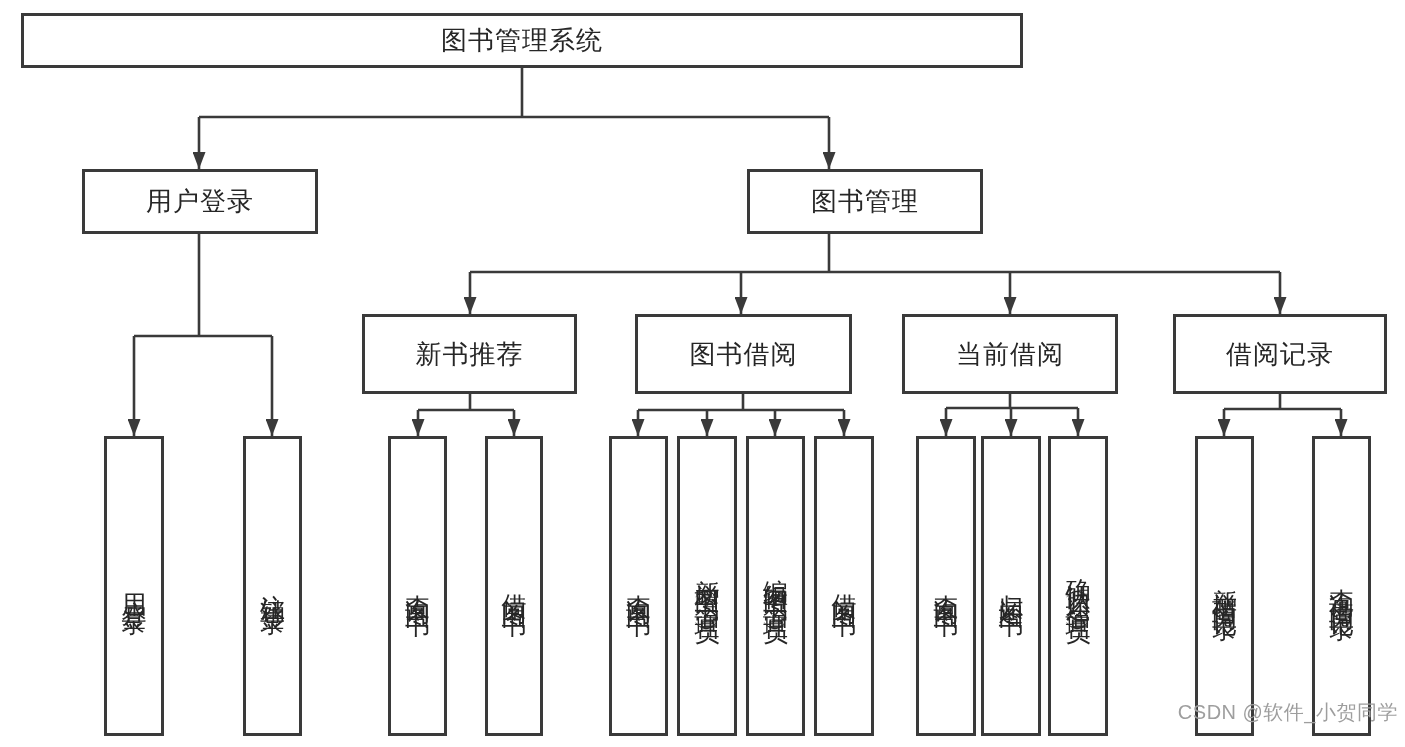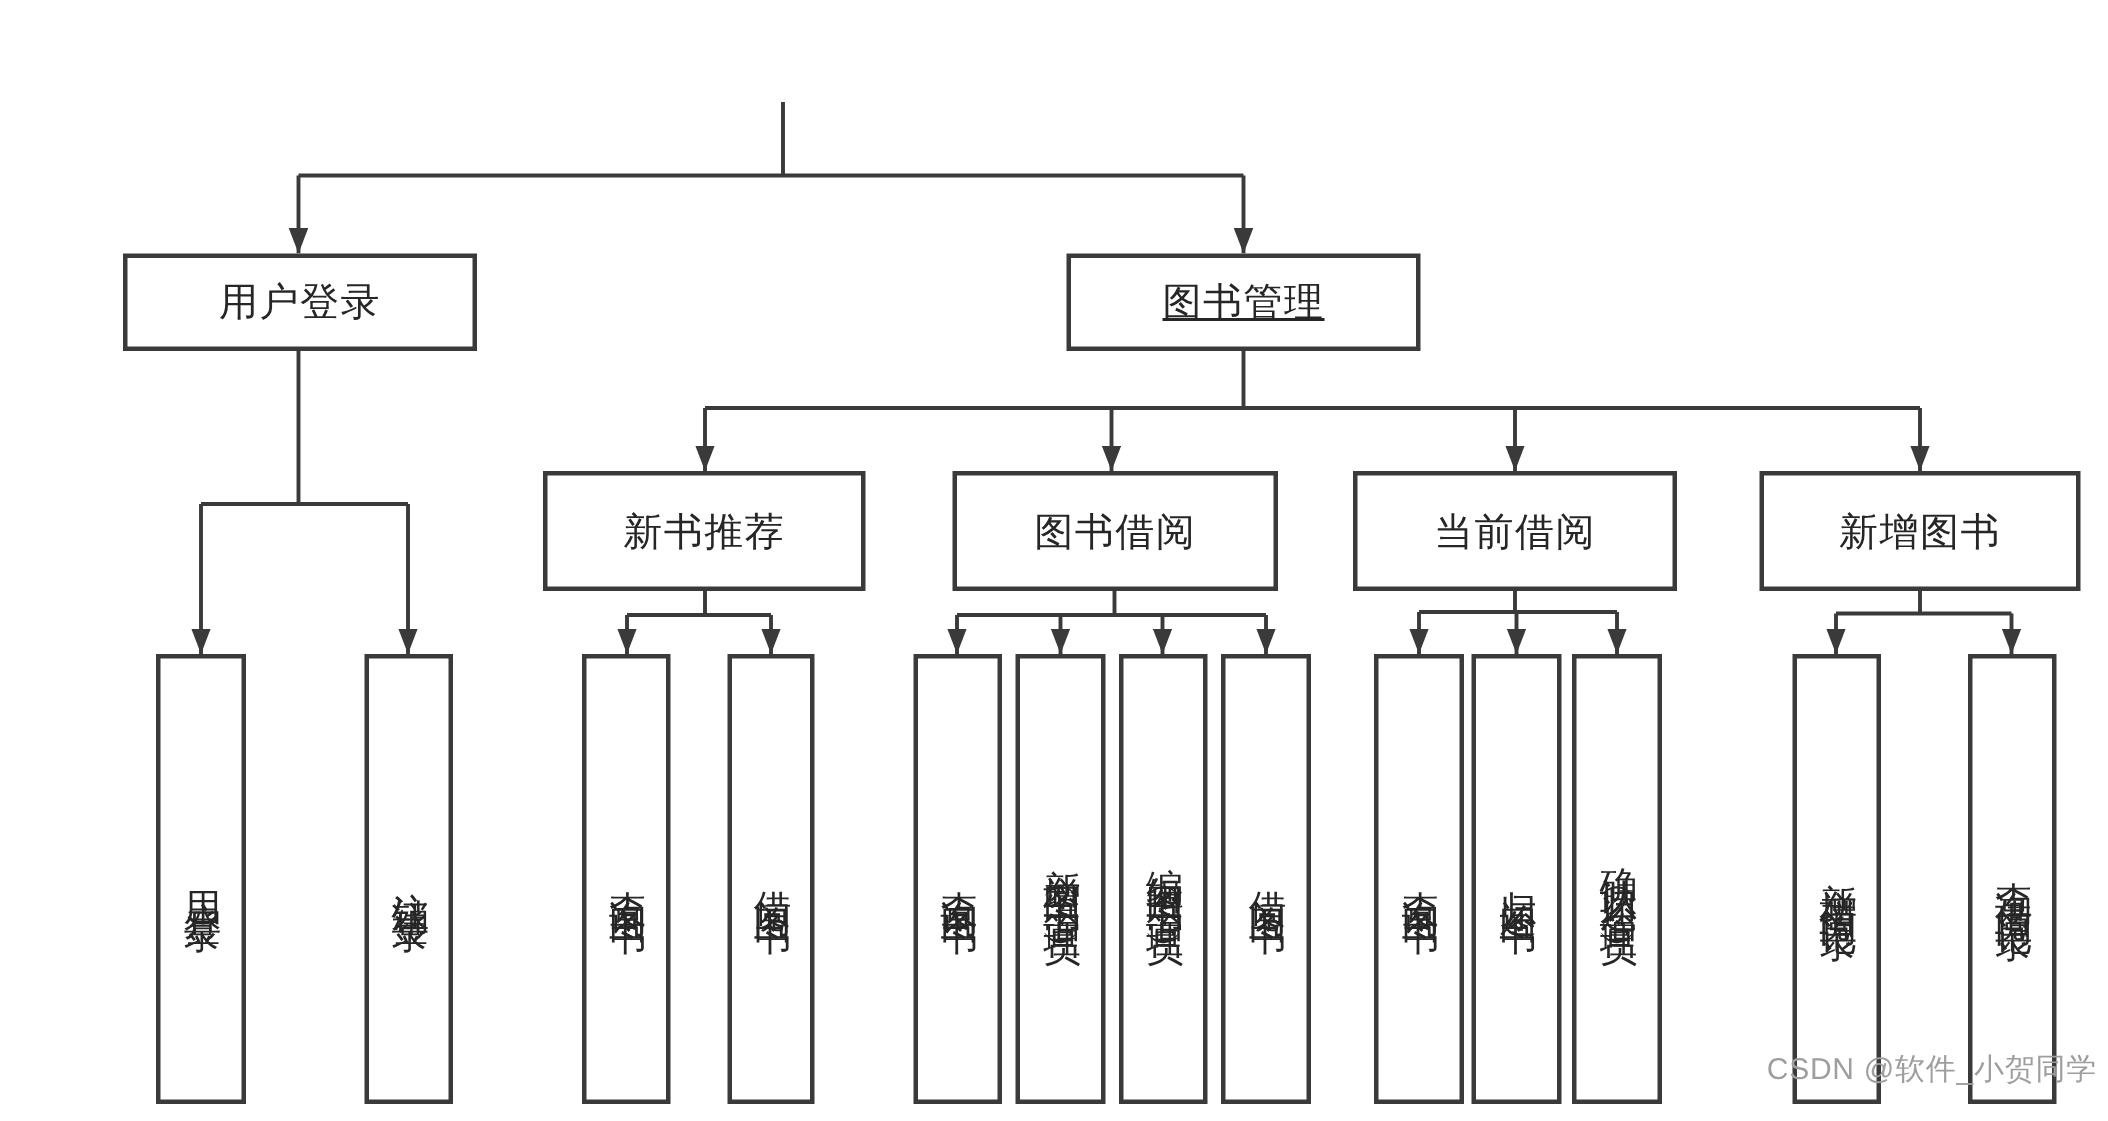--- a/index.html
+++ b/index.html
@@ -85,39 +85,42 @@
     <path class="wire" marker-end="url(#arrow)" d="M707,410 V436"></path>
     <path class="wire" marker-end="url(#arrow)" d="M775,410 V436"></path>
     <path class="wire" marker-end="url(#arrow)" d="M844,410 V436"></path>
     <path class="wire" marker-end="url(#arrow)" d="M946,408 V436"></path>
     <path class="wire" marker-end="url(#arrow)" d="M1011,408 V436"></path>
     <path class="wire" marker-end="url(#arrow)" d="M1078,408 V436"></path>
     <path class="wire" marker-end="url(#arrow)" d="M1224,409 V436"></path>
     <path class="wire" marker-end="url(#arrow)" d="M1341,409 V436"></path>
   </svg>
 
+  <div class="box root">
+    <span class="hlabel">图书管理系统</span>
+  </div>
 
   <div class="box lvl2" style="left:82px;">
     <span class="hlabel">用户登录</span>
   </div>
-  <div class="box lvl2" style="left:711px;text-decoration:underline;">
+  <div class="box lvl2" style="left:747px;">
     <span class="hlabel">图书管理</span>
   </div>
 
   <div class="box lvl3" style="left:362px;width:215px;">
     <span class="hlabel">新书推荐</span>
   </div>
   <div class="box lvl3" style="left:902px;width:216px;">
     <span class="hlabel">当前借阅</span>
   </div>
   <div class="box lvl3" style="left:635px;width:217px;">
     <span class="hlabel">图书借阅</span>
   </div>
   <div class="box lvl3" style="left:1173px;width:214px;">
-    <span class="hlabel">新增图书</span>
+    <span class="hlabel">借阅记录</span>
   </div>
 
   <div class="box leaf" style="left:104px;width:60px;">
     <span class="vtext">用户登录</span>
   </div>
   <div class="box leaf" style="left:243px;width:59px;">
     <span class="vtext">注销登录</span>
   </div>
 
   <div class="box leaf" style="left:388px;width:59px;">

